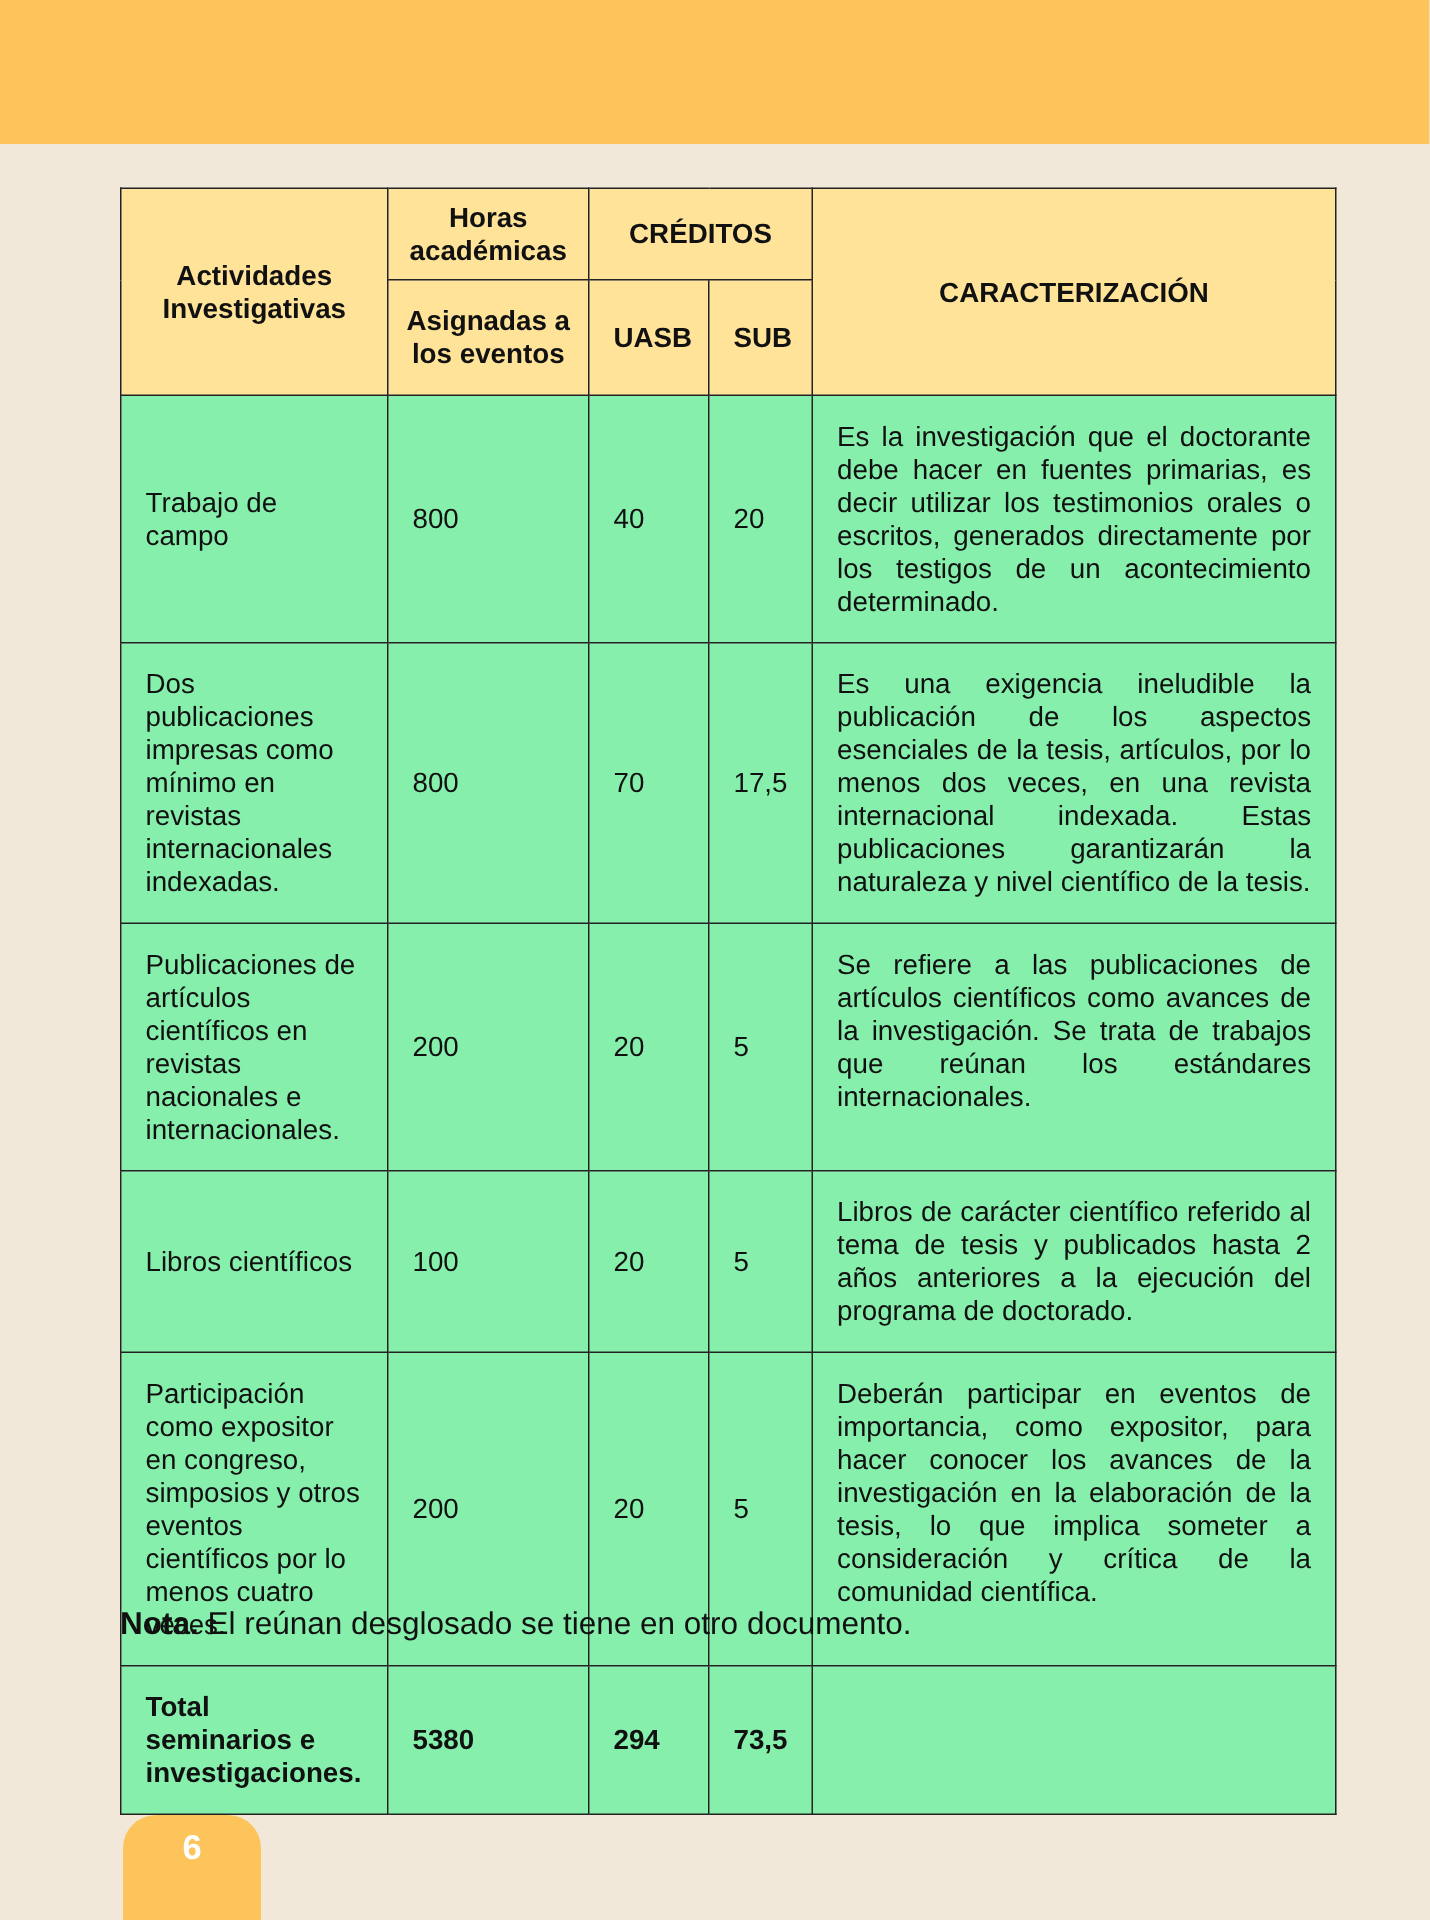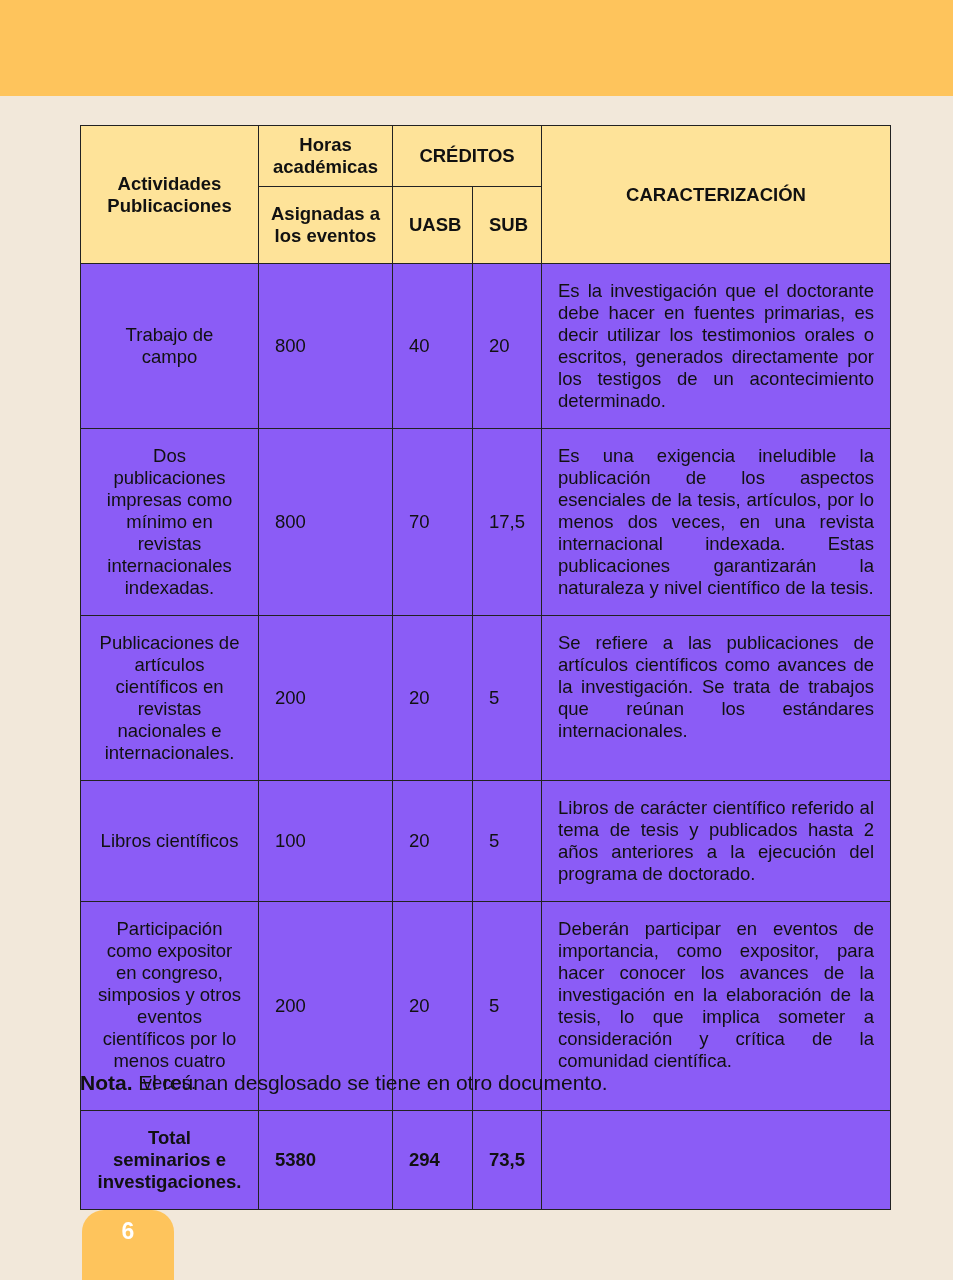--- a/index.html
+++ b/index.html
@@ -19,22 +19,22 @@
   table.main {
     width:810px; border-collapse:collapse; table-layout:fixed;
     font-size:18.5px; line-height:22px;
   }
   table.main td, table.main th {
     border:1.5px solid #222; padding:16px;
   }
   th {
     background:#fee399; font-weight:bold; text-align:center; vertical-align:middle;
   }
-  td { background:#8b5cf6; vertical-align:middle; }
-  td.act { text-align:center; padding:0 6px; }
+  td { background:#86efac; vertical-align:middle; }
+  td.act { padding:0 6px; }
   td.num { }
   td.desc {
     vertical-align:top; text-align:justify; padding:5px 8px 6px 8px;
     text-align-last:left;
   }
   tr.total td { font-weight:bold; }
   .nota {
     position:absolute; left:80px; top:1069px;
     font-size:21px; line-height:28px;
   }
@@ -57,21 +57,21 @@
   <table class="main">
     <colgroup>
       <col style="width:178px">
       <col style="width:134px">
       <col style="width:80px">
       <col style="width:69px">
       <col style="width:349px">
     </colgroup>
     <thead>
       <tr style="height:61px">
-        <th rowspan="2" style="padding:0 6px">Actividades Publicaciones</th>
+        <th rowspan="2" style="padding:0 6px">Actividades Investigativas</th>
         <th style="padding:0 8px">Horas académicas</th>
         <th colspan="2">CRÉDITOS</th>
         <th rowspan="2">CARACTERIZACIÓN</th>
       </tr>
       <tr style="height:58px">
         <th style="padding:16px 8px">Asignadas a los eventos</th>
         <th>UASB</th>
         <th>SUB</th>
       </tr>
     </thead>

